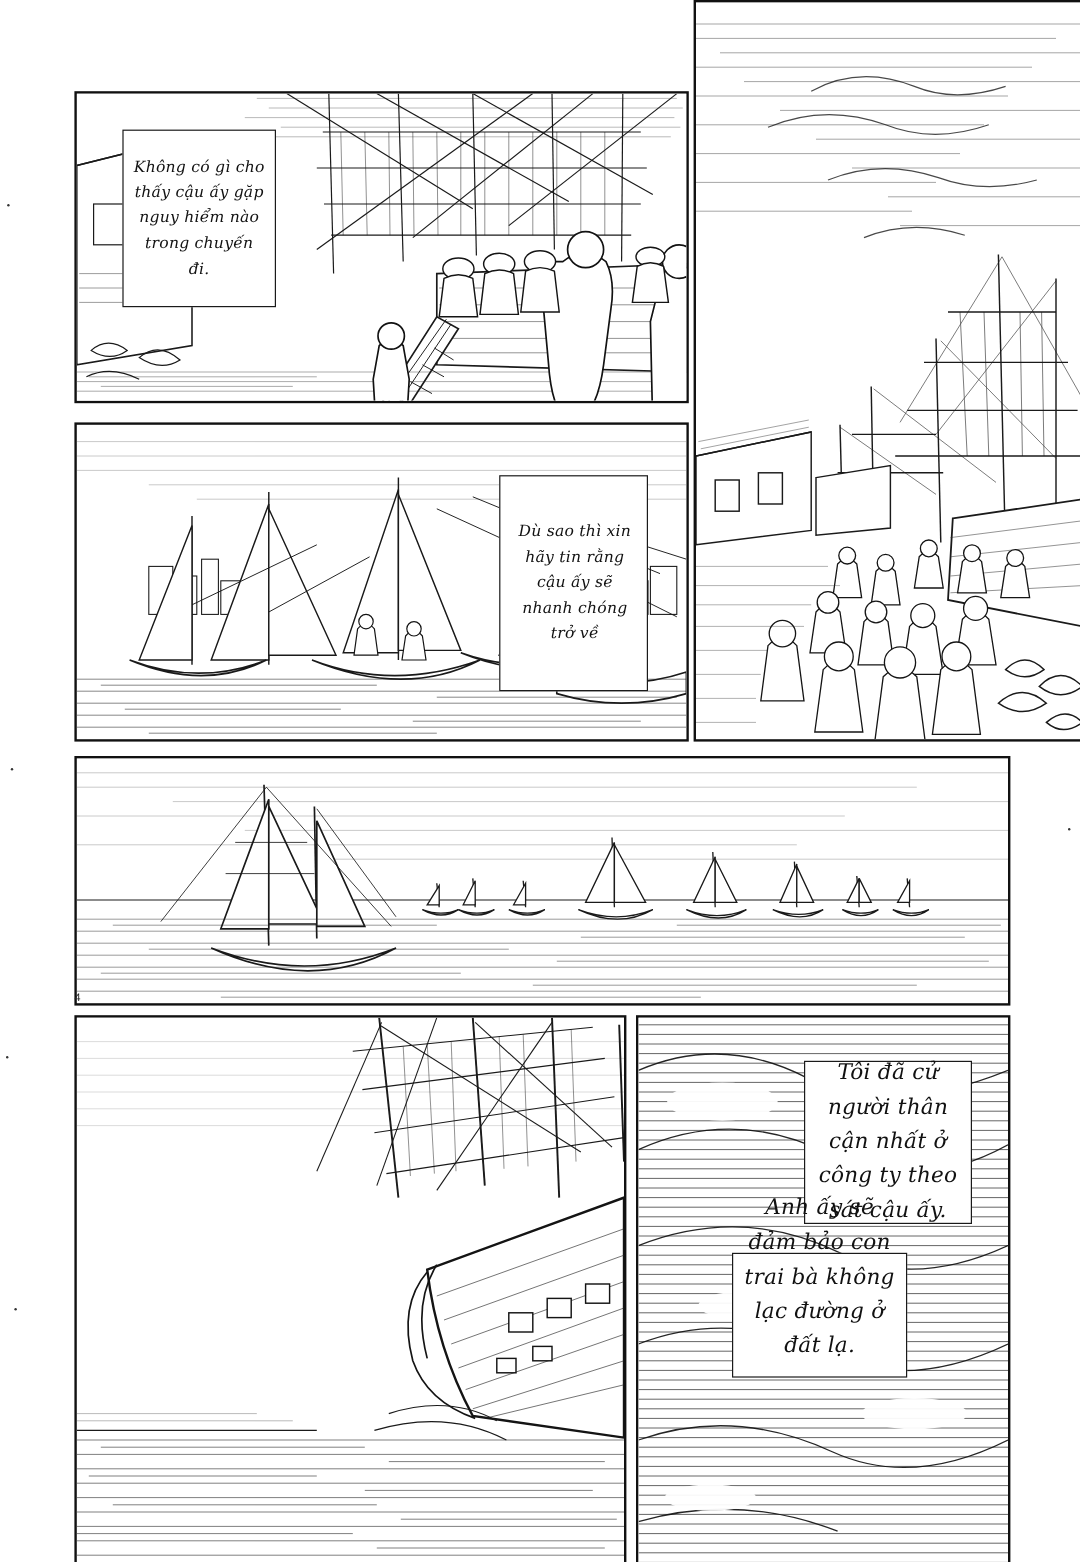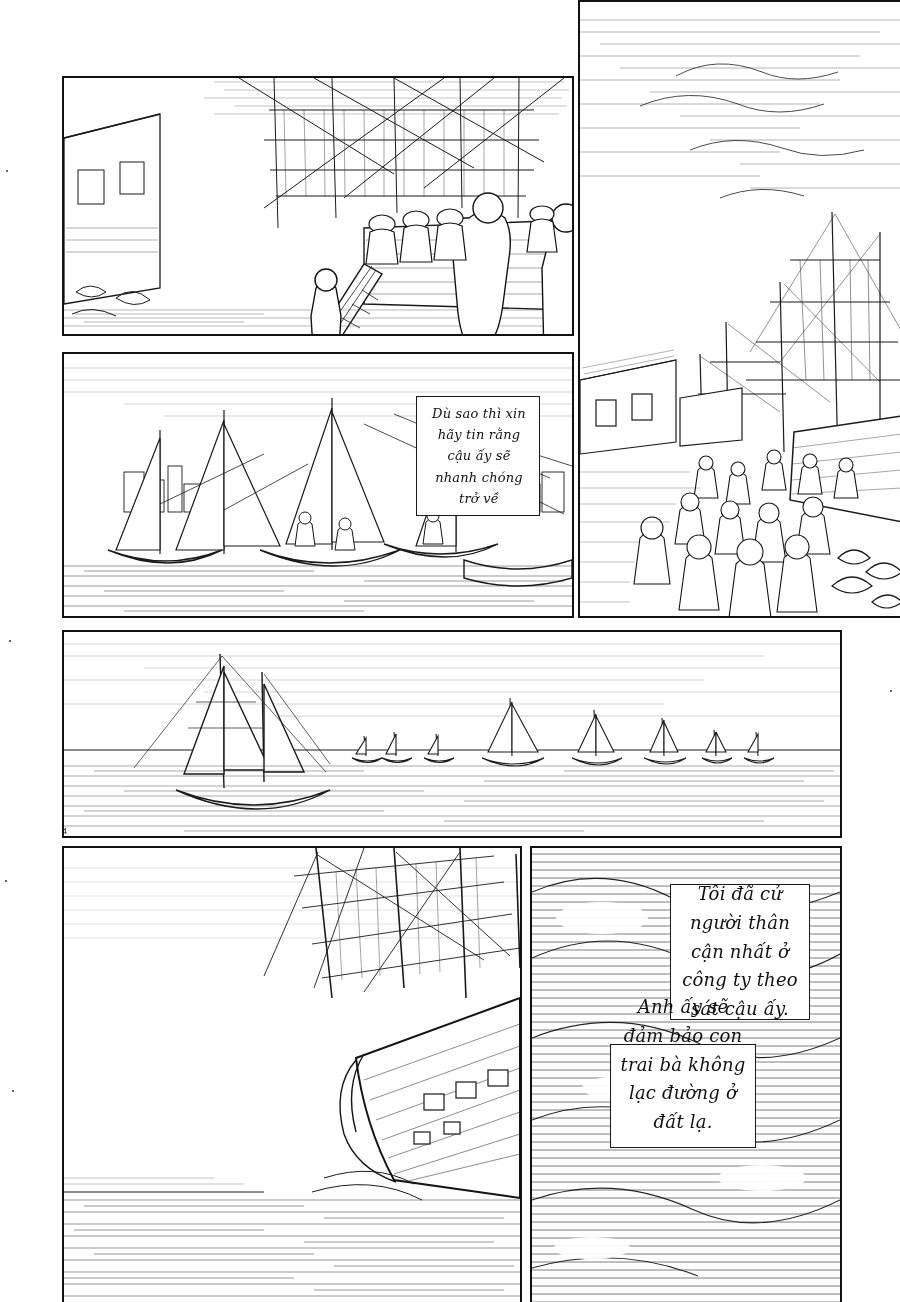--- a/index.html
+++ b/index.html
@@ -183,20 +183,23 @@
           <path d="M467 144 q11 -6 22 0 l4 30 h-30 Z"></path>
         </g>
 
         <g stroke="#1a1a1a" stroke-width="1" fill="none">
           <path d="M12 214 q14 -12 30 0 q-14 10 -30 0 Z"></path>
           <path d="M52 220 q16 -14 34 2 q-16 10 -34 -2 Z"></path>
           <path d="M8 236 q20 -10 44 2"></path>
         </g>
       </svg>
     </div>
+    <div class="caption" style="left:38px; top:30px; width:128px; height:148px;">
+      <p>Không có gì cho thấy cậu ấy gặp nguy hiểm nào trong chuyến đi.</p>
+    </div>
   </div>
 
   <div class="panel" style="left:62px; top:352px; width:508px; height:262px;">
     <div class="art">
       <svg viewBox="0 0 508 262" width="508" height="262" preserveAspectRatio="none" aria-hidden="true">
         <rect width="508" height="262" fill="#fff"></rect>
 
         <g stroke="#2a2a2a" stroke-width="0.6" opacity="0.35">
           <path d="M0 14 H508"></path>
             <path d="M0 26 H508"></path>
@@ -261,21 +264,21 @@
           <path d="M0 242 H508"></path>
             <path d="M0 252 H508"></path>
           <path d="M20 217 H250"></path>
             <path d="M300 227 H500"></path>
             <path d="M40 237 H220"></path>
           <path d="M280 247 H470"></path>
             <path d="M60 257 H300"></path>
         </g>
       </svg>
     </div>
-    <div class="caption" style="left:352px; top:42px; width:124px; height:120px;padding-left:10px;">
+    <div class="caption" style="left:352px; top:42px; width:124px; height:180px;padding-left:10px;">
       <p>Dù sao thì xin hãy tin rằng cậu ấy sẽ nhanh chóng trở về</p>
     </div>
   </div>
 
   <div class="panel" style="left:578px; top:0px; width:322px; height:614px;">
     <div class="art">
       <svg viewBox="0 0 322 614" width="322" height="614" preserveAspectRatio="none" aria-hidden="true">
         <rect width="322" height="614" fill="#fff"></rect>
 
         <g stroke="#2b2b2b" stroke-width="0.7" opacity="0.5" fill="none">

